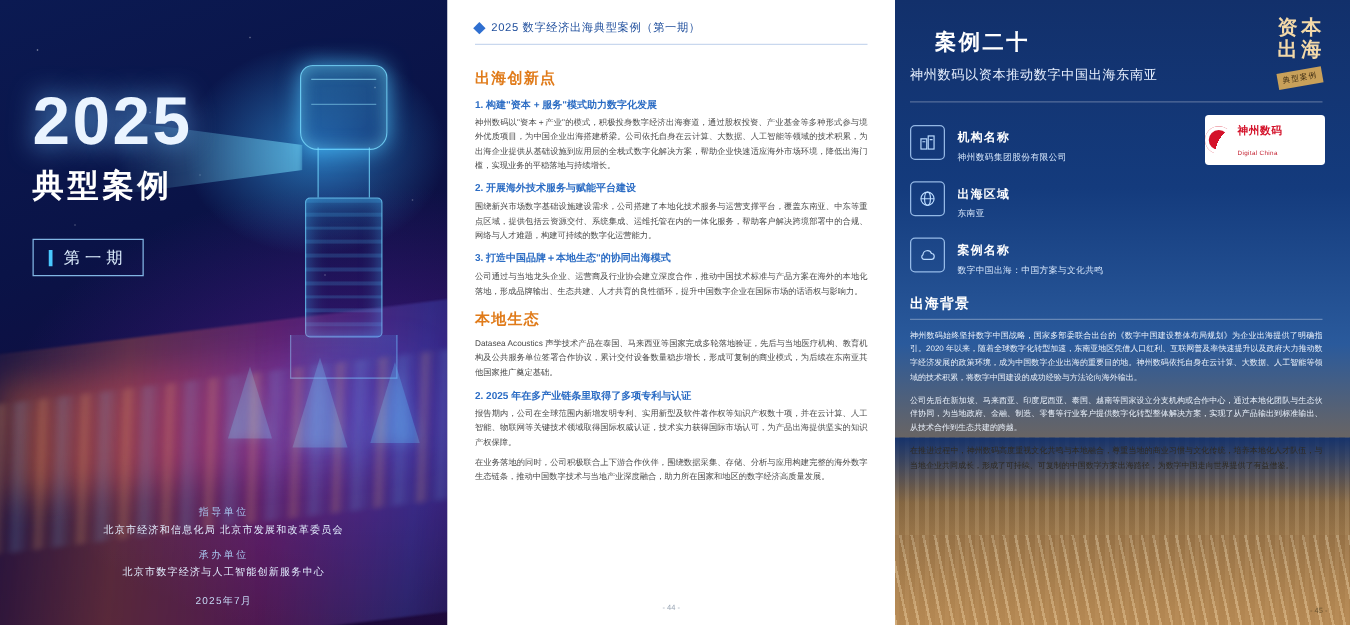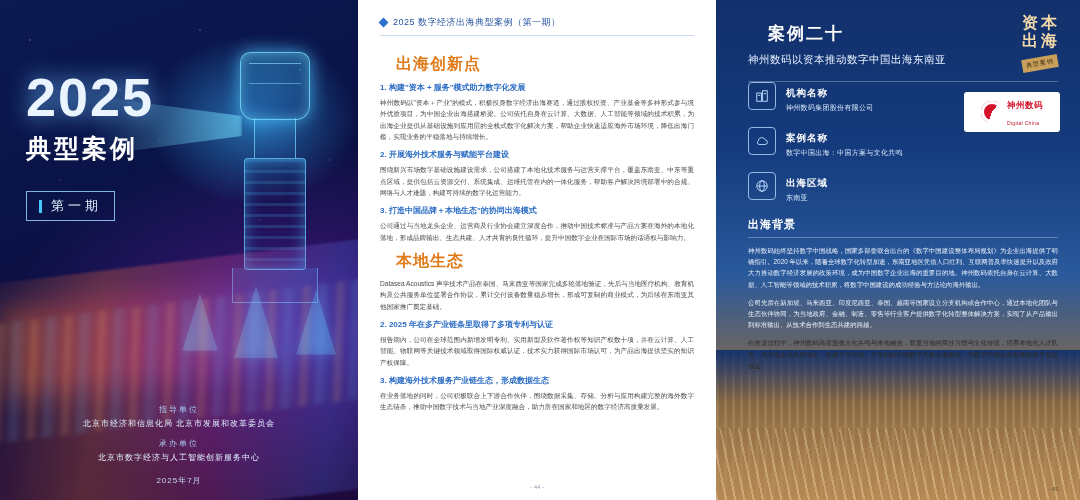--- a/index.html
+++ b/index.html
@@ -92,54 +92,54 @@
   .cf-tx{font-size:8px;letter-spacing:1px;color:#e3eeff;margin-bottom:9px;}
   .cf-date{font-size:8px;color:#c6d9f5;margin-top:12px;letter-spacing:1px;}
 
   
   .textpage{position:relative;width:358px;height:500px;flex:0 0 358px;background:#ffffff;padding:0 0;overflow:hidden;}
   .tp-head{display:flex;align-items:center;gap:6px;margin:16px 22px 0 22px;}
   .tp-head .sq{width:7px;height:7px;background:#2f6fd0;transform:rotate(45deg);}
   .tp-head .tx{font-size:9px;color:#1f4e9c;letter-spacing:.5px;}
   .tp-rule{margin:6px 22px 0 22px;height:1px;background:#c9d8ee;}
   .tp-body{padding:10px 22px 0 22px;}
-  .sec-title{font-size:16px;font-weight:700;color:#e07b1a;margin:8px 16px 6px;letter-spacing:1px;}
+  .sec-title{font-size:12px;font-weight:700;color:#e07b1a;margin:8px 0 6px;letter-spacing:1px;}
   .sub-title{font-size:8px;font-weight:700;color:#2b6cc4;margin:7px 0 3px;line-height:1.5;}
   .para{font-size:6.6px;line-height:1.72;color:#4a4a4a;text-align:justify;margin:0 0 5px;}
   .tp-foot{position:absolute;left:0;right:0;bottom:10px;text-align:center;font-size:6px;color:#9aa6b5;}
 
   
   .casepage{position:relative;width:364px;height:500px;flex:1 1 auto;overflow:hidden;
     background:linear-gradient(180deg,#12306b 0%,#143b7d 30%,#2a5a9c 55%,#8a6a46 78%,#b98b52 100%);}
   .cp-photo{position:absolute;left:0;right:0;bottom:0;height:150px;
     background:linear-gradient(180deg,rgba(18,48,107,.95) 0%,rgba(120,95,60,.35) 35%,rgba(196,150,92,.85) 100%),
                repeating-linear-gradient(90deg,rgba(255,230,190,.20) 0 3px,rgba(120,90,55,.18) 3px 8px);
   }
   .cp-photo:after{content:"";position:absolute;left:0;right:0;bottom:0;height:72px;
     background:repeating-linear-gradient(78deg,rgba(255,245,220,.25) 0 2px,rgba(140,100,60,.25) 2px 9px);
     filter:blur(.4px);opacity:.85;}
-  .cp-inner{position:relative;padding:22px 22px 0 32px;color:#fff;}
+  .cp-inner{position:relative;padding:22px 22px 0 12px;color:#fff;}
   .cp-caseno{font-size:17px;font-weight:700;letter-spacing:2px;color:#ffffff;margin-left:20px;}
   .cp-casetitle{margin-top:8px;font-size:10.5px;color:#e8f1ff;letter-spacing:.5px;}
   .cp-stamp{position:absolute;right:20px;top:14px;text-align:left;}
   .cp-stamp .l1,.cp-stamp .l2{font-size:16px;font-weight:700;color:#f3d9a8;letter-spacing:3px;line-height:1.15;}
   .cp-stamp .seal{display:inline-block;margin-top:4px;background:#c8a05a;color:#3b2a12;font-size:6px;
     padding:2px 4px;letter-spacing:1px;transform:rotate(-10deg);}
   .cp-rule{margin:14px 0 0;height:1px;background:rgba(255,255,255,.28);}
 
   .cp-logo{position:absolute;right:20px;top:92px;width:96px;height:40px;background:#fff;border-radius:3px;
-    display:flex;align-items:center;justify-content:center;gap:4px;}
+    display:flex;align-items:center;gap:4px;}
   .cp-logo .swoosh{width:22px;height:22px;border-radius:50%;
     background:conic-gradient(from 200deg,#d4122a 0 55%,#ffffff 55% 100%);
     box-shadow:inset 0 0 0 3px #fff;}
   .cp-logo .ltxt{line-height:1.05;}
   .cp-logo .cn{font-size:8.5px;font-weight:700;color:#d4122a;letter-spacing:.5px;}
   .cp-logo .en{font-size:5px;color:#c21b2b;letter-spacing:.3px;}
 
-  .info-list{}
+  .info-list{margin-top:18px;}
   .info-row{display:flex;align-items:flex-start;gap:10px;margin-bottom:14px;}
   .info-ic{width:26px;height:26px;flex:0 0 26px;border:1px solid rgba(180,215,255,.8);border-radius:4px;
     display:flex;align-items:center;justify-content:center;color:#bcdcff;}
   .info-tx .k{font-size:9.5px;font-weight:700;color:#ffffff;letter-spacing:1px;}
   .info-tx .v{margin-top:3px;font-size:7px;color:#d6e6fb;letter-spacing:.3px;}
 
   .cp-sec{margin-top:8px;font-size:11px;font-weight:700;color:#ffffff;letter-spacing:1px;}
   .cp-sec-rule{margin-top:5px;height:1px;background:rgba(255,255,255,.3);}
   .cp-para{margin-top:7px;font-size:6.4px;line-height:1.75;color:#eaf1fb;text-align:justify;}
   .cp-para.dark{color:#2e2a22;}
@@ -212,21 +212,20 @@
       <div class="sec-title">本地生态</div>
 
       <div>
         <p class="para">Datasea Acoustics 声学技术产品在泰国、马来西亚等国家完成多轮落地验证，先后与当地医疗机构、教育机构及公共服务单位签署合作协议，累计交付设备数量稳步增长，形成可复制的商业模式，为后续在东南亚其他国家推广奠定基础。</p>
       </div>
       <div>
         <div class="sub-title">2. 2025 年在多产业链条里取得了多项专利与认证</div>
         <p class="para">报告期内，公司在全球范围内新增发明专利、实用新型及软件著作权等知识产权数十项，并在云计算、人工智能、物联网等关键技术领域取得国际权威认证，技术实力获得国际市场认可，为产品出海提供坚实的知识产权保障。</p>
       </div>
       <div>
-        <div class="sub-title">3. 构建海外技术服务产业链生态，形成数据生态</div>
         <p class="para">在业务落地的同时，公司积极联合上下游合作伙伴，围绕数据采集、存储、分析与应用构建完整的海外数字生态链条，推动中国数字技术与当地产业深度融合，助力所在国家和地区的数字经济高质量发展。</p>
       </div>
     </div>
 
     <div class="tp-foot">- 44 -</div>
   </section>
 
   <section class="casepage">
     <div class="cp-photo"></div>
 
@@ -261,40 +260,40 @@
           </span>
           <span class="info-tx">
             <span class="k">机构名称</span>
             <span class="v" style="display:block">神州数码集团股份有限公司</span>
           </span>
         </div>
 
         <div class="info-row">
           <span class="info-ic">
             <svg width="14" height="14" viewBox="0 0 24 24" fill="none" stroke="currentColor" stroke-width="1.6">
-              <path d="M7 18h10a4 4 0 0 0 .4-8 6 6 0 0 0-11.6 1.6A3.5 3.5 0 0 0 7 18z"></path>
-            </svg>
-          </span>
-          <span class="info-tx">
-            <span class="k">案例名称</span>
-            <span class="v" style="display:block">数字中国出海：中国方案与文化共鸣</span>
-          </span>
-        </div>
-
-        <div class="info-row">
-          <span class="info-ic">
-            <svg width="14" height="14" viewBox="0 0 24 24" fill="none" stroke="currentColor" stroke-width="1.6">
               <circle cx="12" cy="12" r="9"></circle>
                 <ellipse cx="12" cy="12" rx="4" ry="9"></ellipse>
                 <line x1="3" y1="12" x2="21" y2="12"></line>
             </svg>
           </span>
           <span class="info-tx">
             <span class="k">出海区域</span>
             <span class="v" style="display:block">东南亚</span>
+          </span>
+        </div>
+
+        <div class="info-row">
+          <span class="info-ic">
+            <svg width="14" height="14" viewBox="0 0 24 24" fill="none" stroke="currentColor" stroke-width="1.6">
+              <path d="M7 18h10a4 4 0 0 0 .4-8 6 6 0 0 0-11.6 1.6A3.5 3.5 0 0 0 7 18z"></path>
+            </svg>
+          </span>
+          <span class="info-tx">
+            <span class="k">案例名称</span>
+            <span class="v" style="display:block">数字中国出海：中国方案与文化共鸣</span>
           </span>
         </div>
       </div>
 
       <div class="cp-sec">出海背景</div>
       <div class="cp-sec-rule"></div>
       <p class="cp-para">神州数码始终坚持数字中国战略，国家多部委联合出台的《数字中国建设整体布局规划》为企业出海提供了明确指引。2020 年以来，随着全球数字化转型加速，东南亚地区凭借人口红利、互联网普及率快速提升以及政府大力推动数字经济发展的政策环境，成为中国数字企业出海的重要目的地。神州数码依托自身在云计算、大数据、人工智能等领域的技术积累，将数字中国建设的成功经验与方法论向海外输出。</p>
       <p class="cp-para">公司先后在新加坡、马来西亚、印度尼西亚、泰国、越南等国家设立分支机构或合作中心，通过本地化团队与生态伙伴协同，为当地政府、金融、制造、零售等行业客户提供数字化转型整体解决方案，实现了从产品输出到标准输出、从技术合作到生态共建的跨越。</p>
       <p class="cp-para dark">在推进过程中，神州数码高度重视文化共鸣与本地融合，尊重当地的商业习惯与文化传统，培养本地化人才队伍，与当地企业共同成长，形成了可持续、可复制的中国数字方案出海路径，为数字中国走向世界提供了有益借鉴。</p>
     </div>

